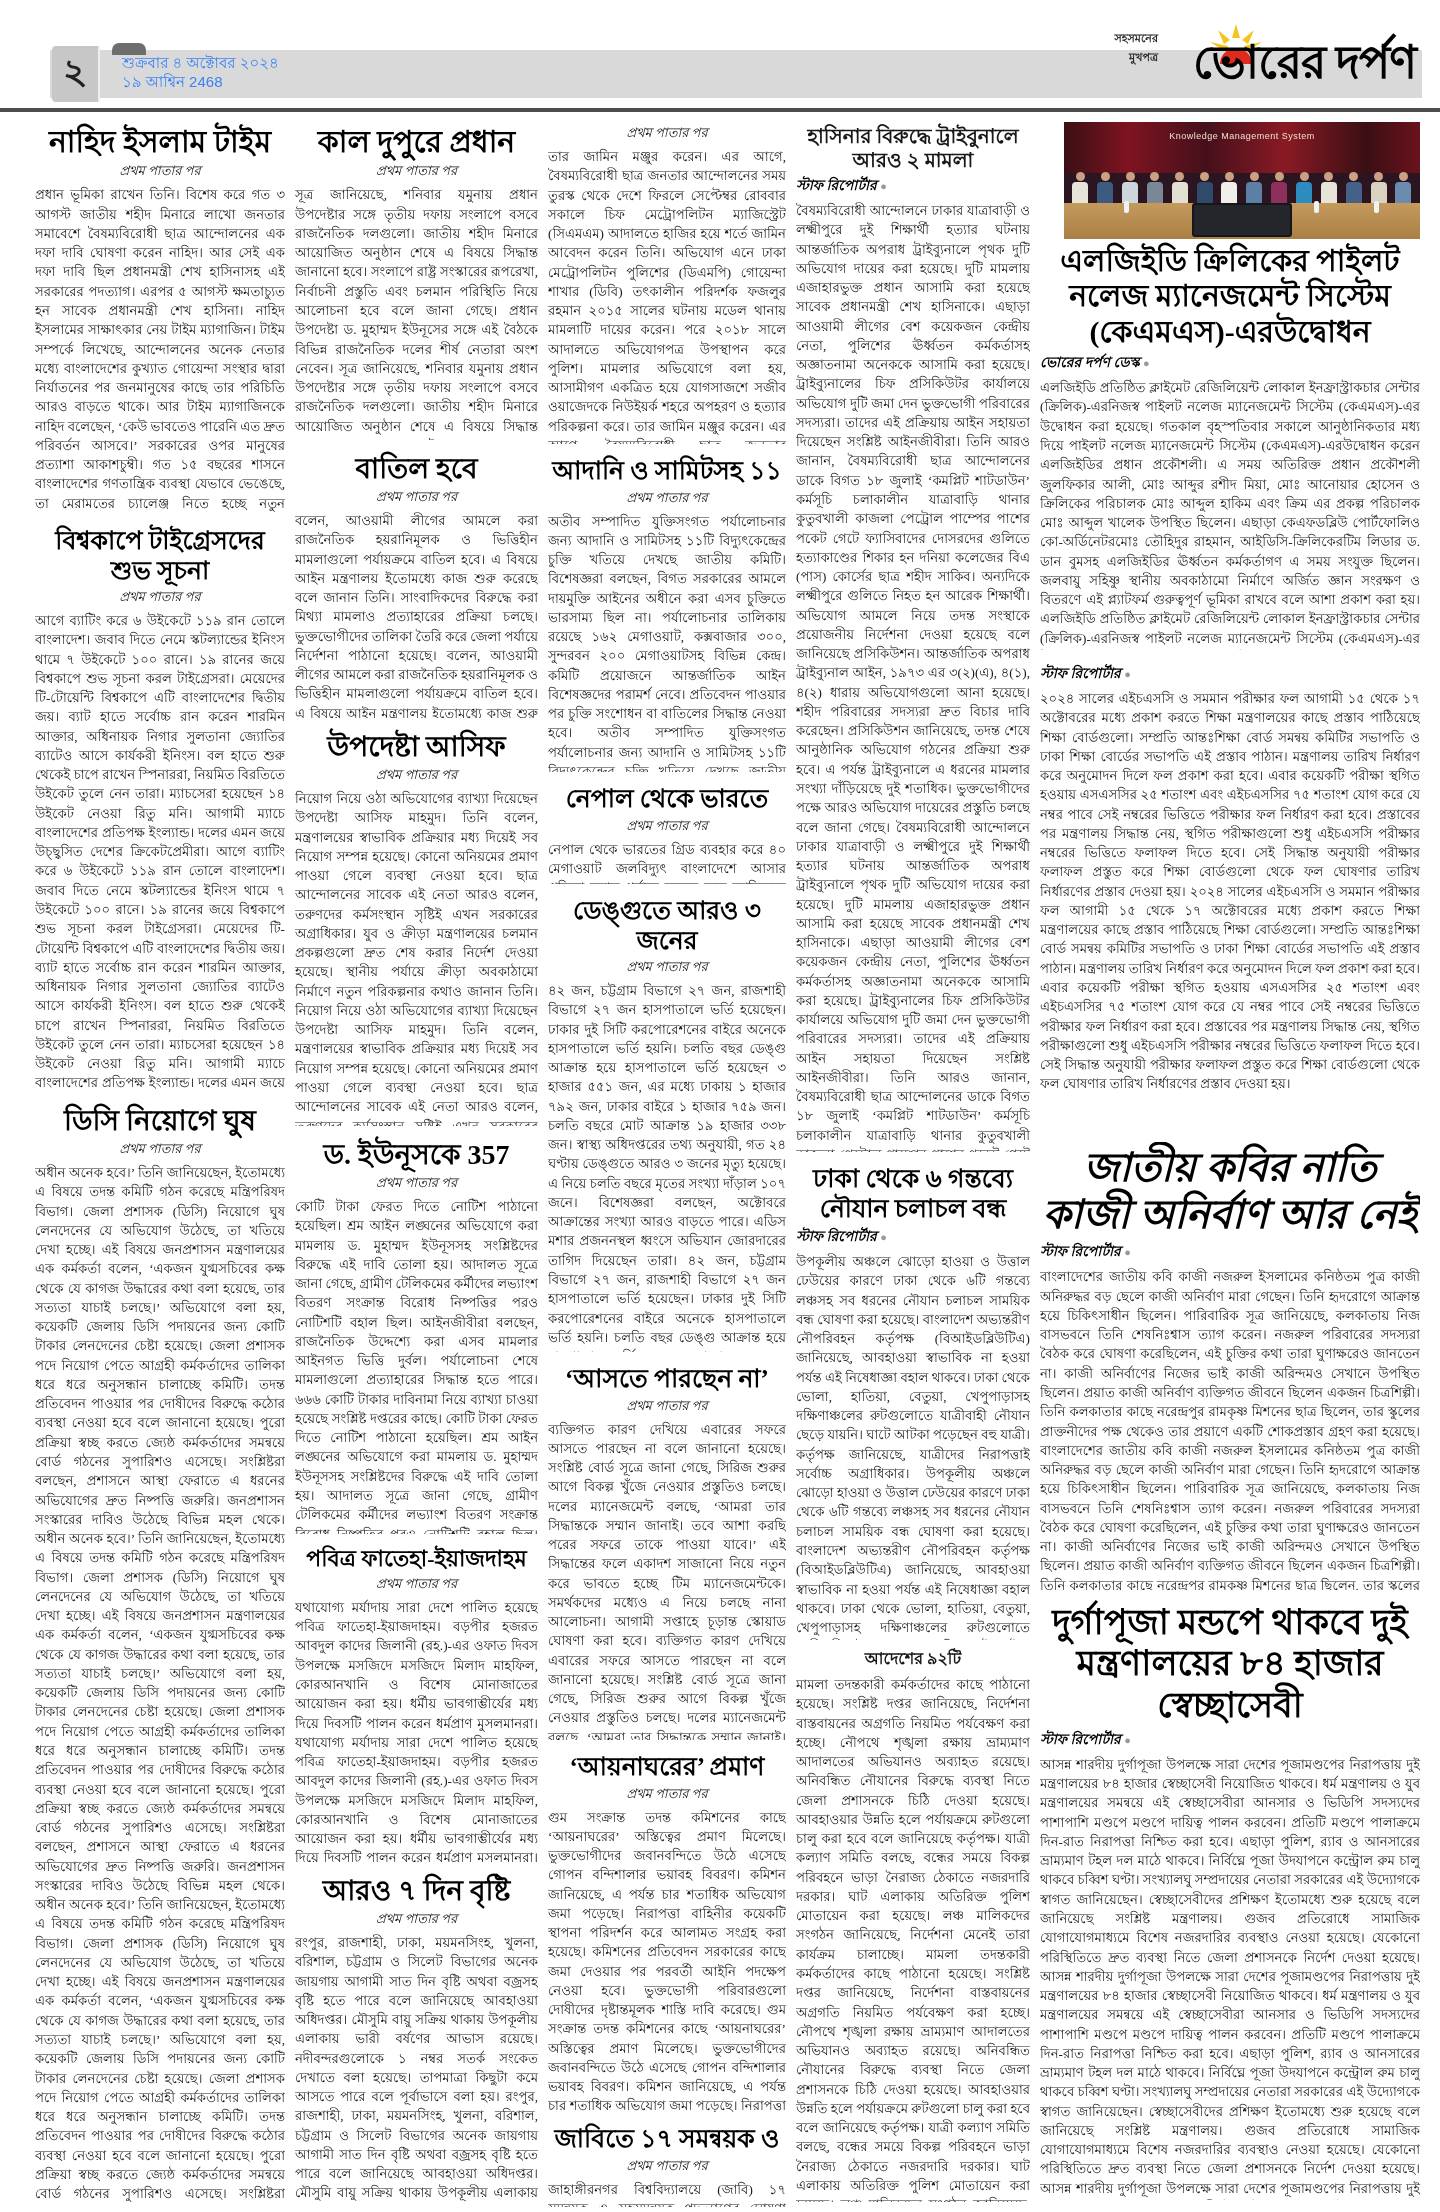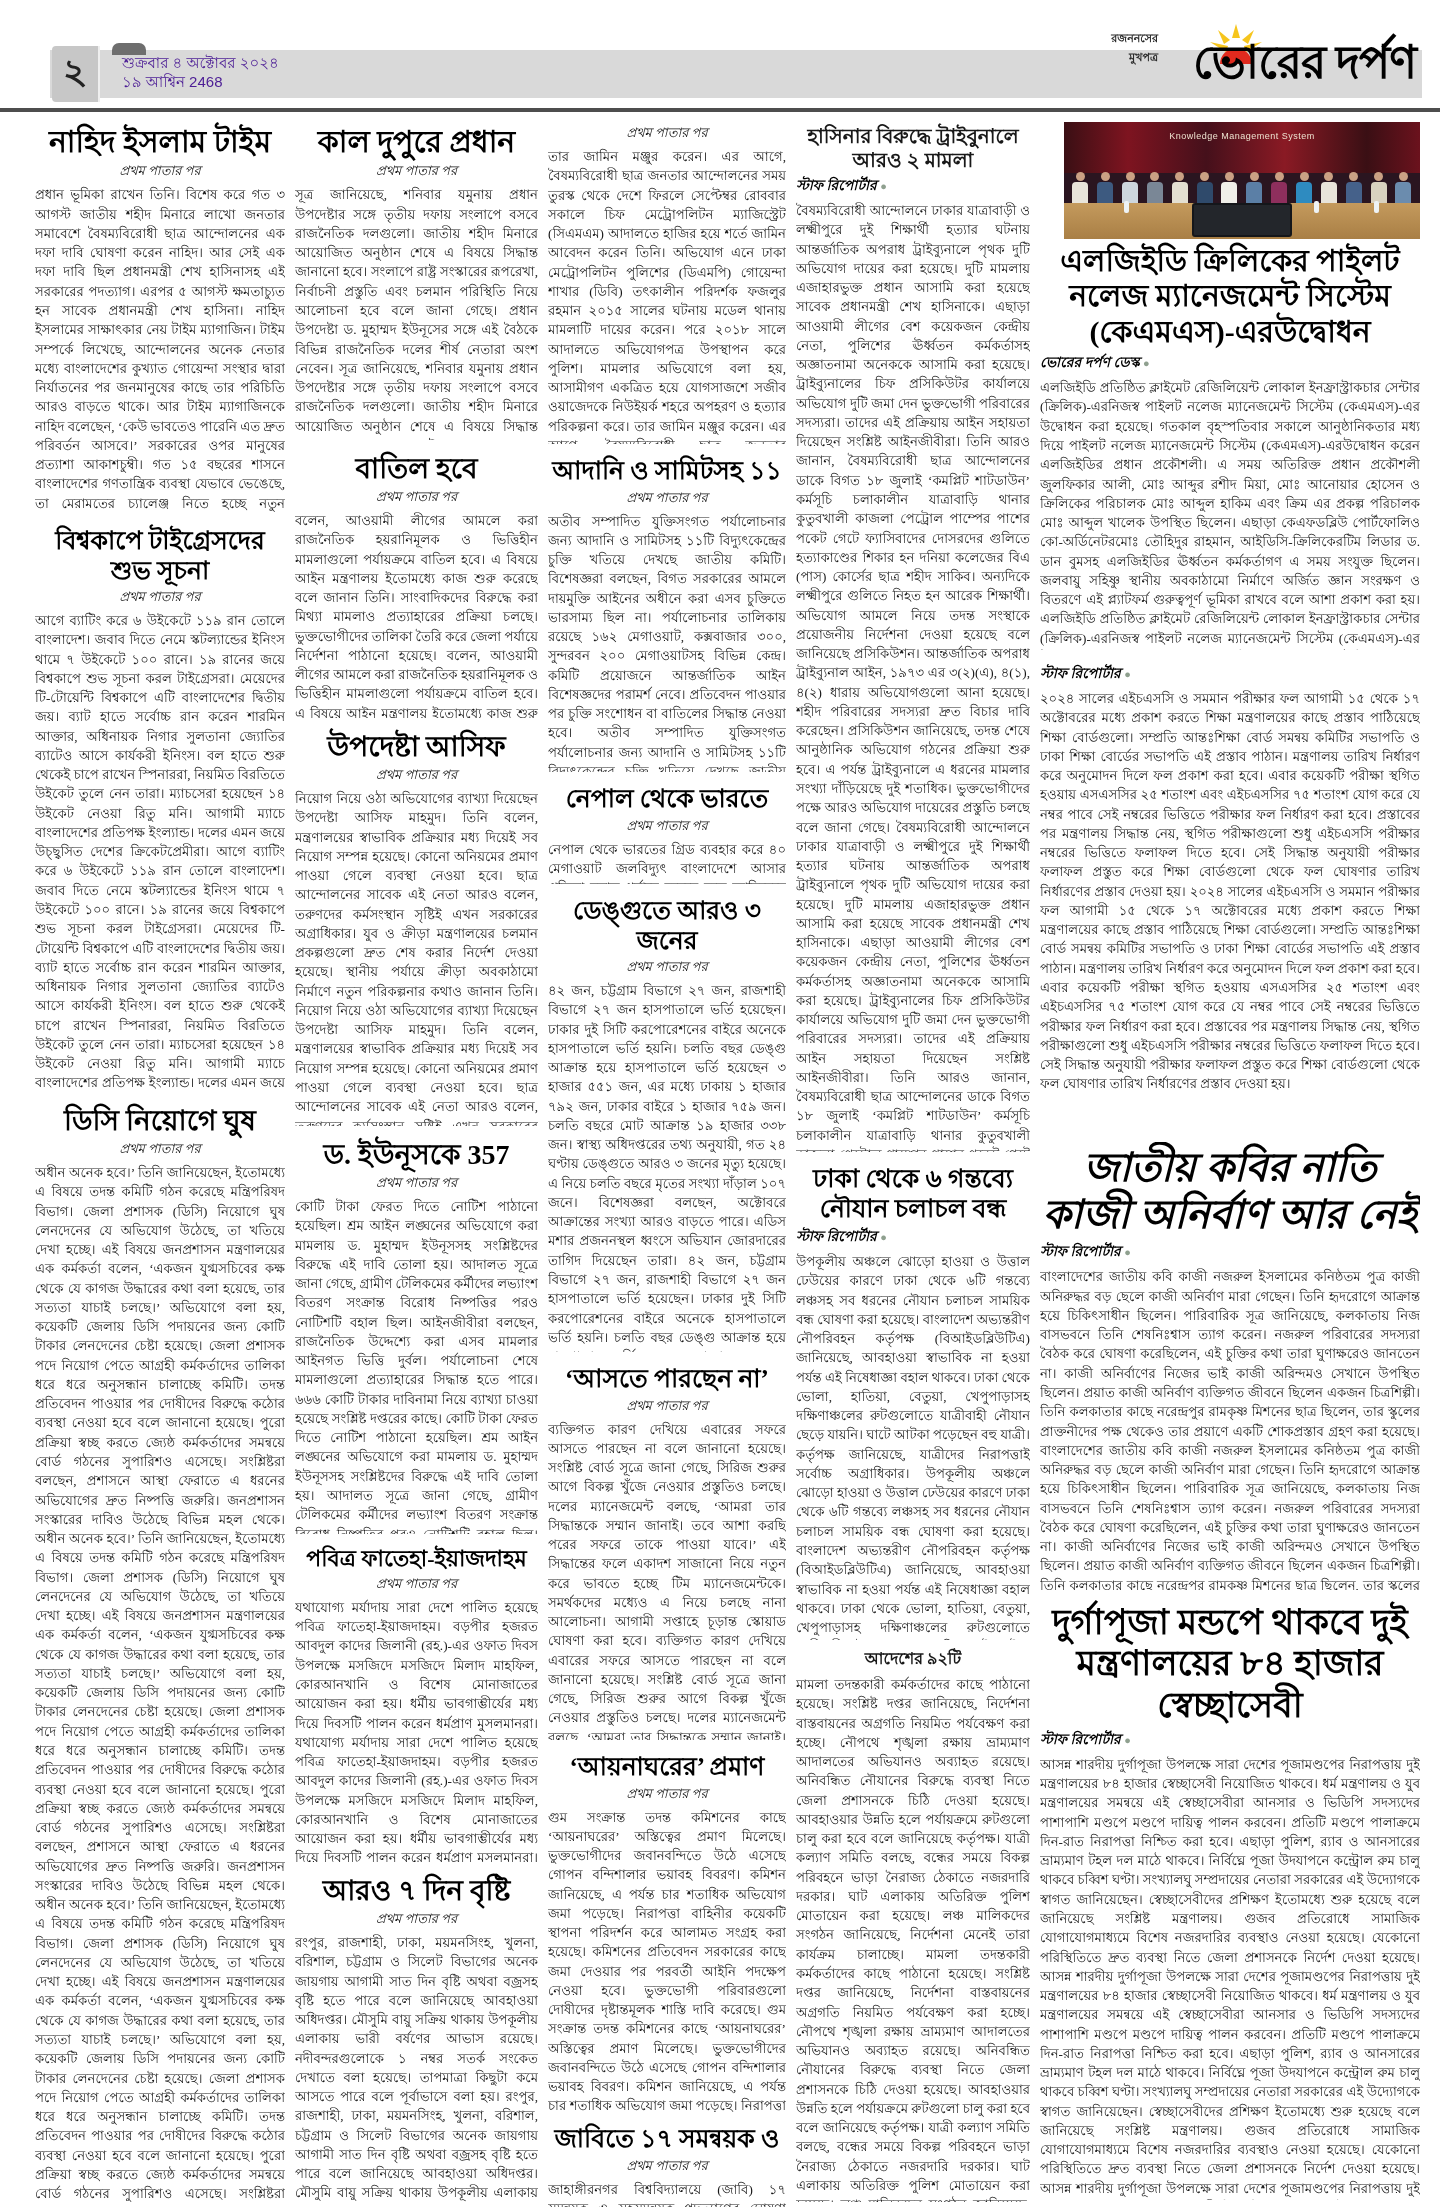--- a/index.html
+++ b/index.html
@@ -8,21 +8,21 @@
 
   
   .header-wrap{position:absolute;left:50px;top:50px;width:1372px;height:48px;}
   .header-bar{position:absolute;left:0;top:0;width:100%;height:100%;background:#d9d9d9;}
   .pageno-tab{position:absolute;left:2px;top:-4px;width:46px;height:56px;background:#c7c7c7;
               border-right:2px solid #efefef;border-radius:4px 0 0 4px;
               display:flex;align-items:center;justify-content:center;}
   .pageno{font-size:36px;font-weight:700;color:#222;transform:rotate(-6deg);}
   .folder-notch{position:absolute;left:62px;top:-7px;width:34px;height:12px;background:#6e6e6e;
                 border-radius:7px 7px 0 0;}
-  .date-block{position:absolute;left:72px;top:4px;line-height:1.25;font-size:15px;color:#4c1d95;
+  .date-block{position:absolute;left:72px;top:4px;line-height:1.25;font-size:15px;color:#3b82f6;
               font-family:"Liberation Sans","DejaVu Sans",sans-serif;}
   .masthead{position:absolute;right:6px;top:-22px;height:70px;text-align:right;}
   .masthead-tagline{position:absolute;right:258px;top:2px;font-size:11px;font-weight:700;color:#2a2a2a;}
   .masthead-title{font-size:46px;font-weight:900;color:#000;line-height:70px;
                   font-family:"Liberation Serif","DejaVu Serif",serif;letter-spacing:-1px;position:relative;z-index:2;}
   .sun{position:absolute;right:148px;top:-4px;z-index:1;}
   .header-rule{position:absolute;left:0px;top:108px;width:1440px;height:4px;background:#4d4d4d;}
 
   
   .page-grid{position:absolute;left:35px;top:122px;width:1385px;height:2085px;
@@ -70,21 +70,21 @@
   <div class="header-bar"></div>
   <div class="pageno-tab">
     <span class="pageno">২</span>
   </div>
   <div class="folder-notch"></div>
   <div class="date-block">
     <div>শুক্রবার ৪ অক্টোবর ২০২৪</div>
     <div>১৯ আশ্বিন 2468</div>
   </div>
   <div class="masthead">
-    <span class="masthead-tagline">রজননসের মুখপত্র</span>
+    <span class="masthead-tagline">সহসমনের মুখপত্র</span>
     <svg class="sun" width="64" height="40" viewBox="0 0 64 40">
       <g fill="#f6c51d">
         <polygon points="32,0 36,14 28,14"></polygon>
         <polygon points="14,6 26,16 20,20"></polygon>
         <polygon points="50,6 44,20 38,16"></polygon>
         <polygon points="6,18 24,22 22,28"></polygon>
         <polygon points="58,18 42,28 40,22"></polygon>
       </g>
       <path d="M16 40 a16 16 0 0 1 32 0 z" fill="#e02a1e"></path>
     </svg>

